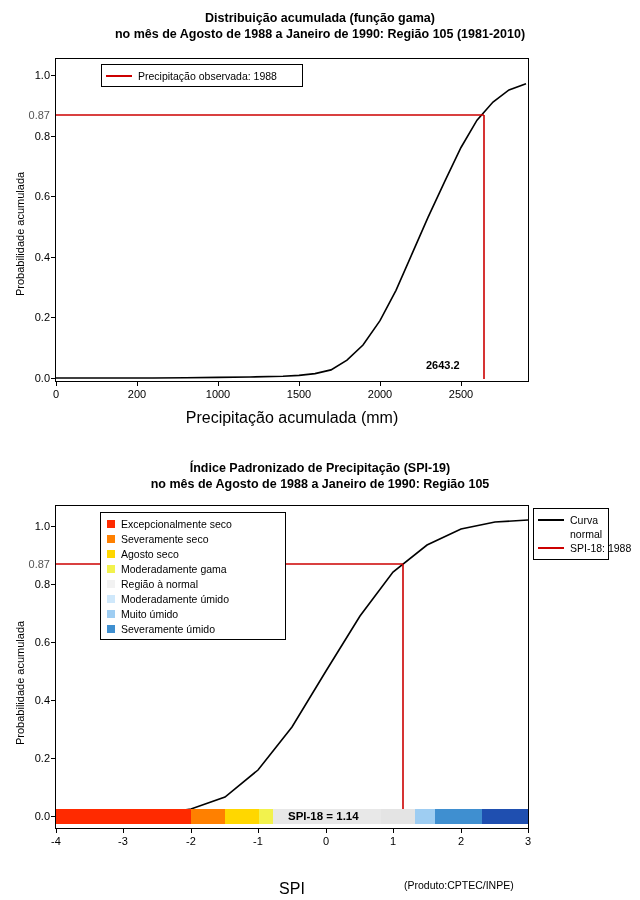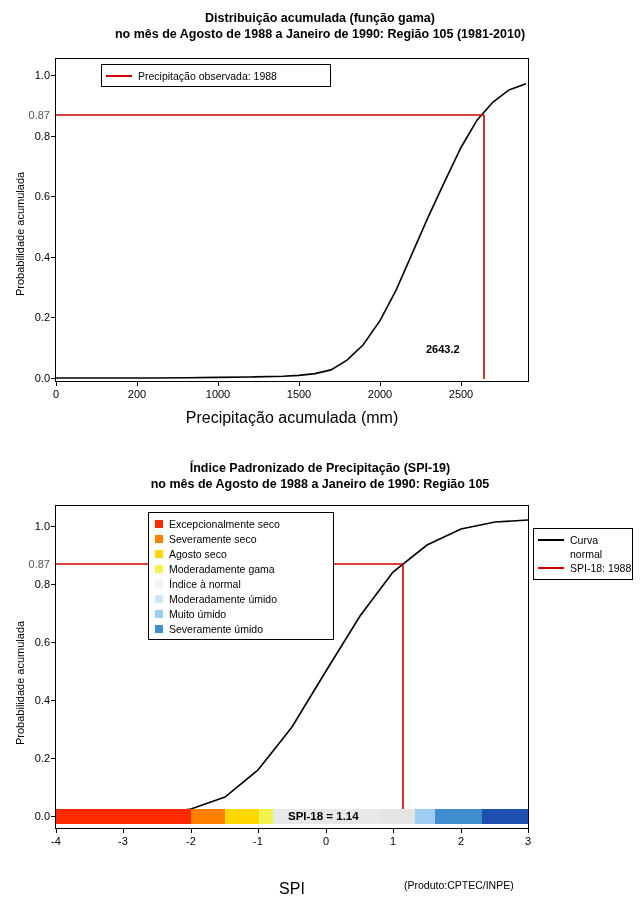--- a/index.html
+++ b/index.html
@@ -140,21 +140,21 @@
   #curve-legend {
     left: 480px;
     top: 505px;
     width: 108px;
     padding: 4px 0;
   }
   #curve-legend .legend-row { height: 14px; }
   #obs-legend {
     left: 45px;
     top: 5px;
-    width: 230px;
+    width: 202px;
     padding: 3px 0;
   }
   .value-label {
     position: absolute;
     font-size: 11px;
     font-weight: bold;
   }
   .colorbar {
     position: absolute;
     display: flex;
@@ -216,21 +216,21 @@
     <div class="xtick" style="left:405px;">2500</div>
 
     <svg width="472" height="322" viewBox="0 0 472 322">
 
       <polyline fill="none" stroke="#000000" stroke-width="1.6" points="0,319 32,319 65,319 97,319 130,318.7 162,318.4 194,318.0 227,317.3 243,316.4 259,314.6 275,310.9 291,301.2 307,286.0 324,261.7 340,231.3 356,194.9 372,158.4 389,121.9 405,88.5 421,61.2 437,43.0 453,30.9 470,24.8"></polyline>
 
       <polyline fill="none" stroke="#cc0000" stroke-width="1.6" points="0,56 428,56"></polyline>
       <polyline fill="none" stroke="#cc0000" stroke-width="1.6" points="428,56 428,320"></polyline>
     </svg>
 
-    <div class="value-label" style="left:370px; top:284px;">2643.2</div>
+    <div class="value-label" style="left:370px; top:300px;">2643.2</div>
 
     <div class="legend-box" id="obs-legend">
       <div class="legend-row">
         <span class="legend-swatch" style="border-top-color:#cc0000;"></span>
         <span class="legend-text">Precipitação observada: 1988</span>
       </div>
     </div>
   </div>
 </div>
 
@@ -291,56 +291,56 @@
     <div class="cb-seg" style="width:14px; background:#f2f24d;"></div>
     <div class="cb-seg" style="width:108px; background:#e8e8e8;"></div>
     <div class="cb-seg" style="width:34px; background:#e4e4e4;"></div>
     <div class="cb-seg" style="width:20px; background:#9ecdf2;"></div>
     <div class="cb-seg" style="width:47px; background:#3f8fd0;"></div>
     <div class="cb-seg" style="width:46px; background:#1f4fb0;"></div>
   </div>
   <div class="spi-value" style="left:232px; top:304px;">SPI-18 = 1.14</div>
 </div>
 
-<div class="legend-box" id="spi-classes" style="position:absolute; left:100px; top:512px;margin-left:48px;">
+<div class="legend-box" id="spi-classes" style="position:absolute; left:100px; top:512px;">
   <div class="legend-row">
     <span class="legend-dot" style="background:#ff2a00;"></span>
     <span class="legend-text">Excepcionalmente seco</span>
   </div>
   <div class="legend-row">
     <span class="legend-dot" style="background:#ff8000;"></span>
     <span class="legend-text">Severamente seco</span>
   </div>
   <div class="legend-row">
     <span class="legend-dot" style="background:#ffd700;"></span>
     <span class="legend-text">Agosto seco</span>
   </div>
   <div class="legend-row">
     <span class="legend-dot" style="background:#f2f24d;"></span>
     <span class="legend-text">Moderadamente gama</span>
   </div>
   <div class="legend-row">
     <span class="legend-dot" style="background:#f2f2f2;"></span>
-    <span class="legend-text">Índice à normal</span>
+    <span class="legend-text">Região à normal</span>
   </div>
   <div class="legend-row">
     <span class="legend-dot" style="background:#cfe8fb;"></span>
     <span class="legend-text">Moderadamente úmido</span>
   </div>
   <div class="legend-row">
     <span class="legend-dot" style="background:#9ecdf2;"></span>
     <span class="legend-text">Muito úmido</span>
   </div>
   <div class="legend-row">
     <span class="legend-dot" style="background:#3f8fd0;"></span>
     <span class="legend-text">Severamente úmido</span>
   </div>
 </div>
 
-<div class="legend-box" id="curve-legend" style="position:absolute; left:533px; top:508px; width:100px;margin-top:20px;">
+<div class="legend-box" id="curve-legend" style="position:absolute; left:533px; top:508px; width:76px;">
   <div class="legend-row">
     <span class="legend-swatch" style="border-top-color:#000000;"></span>
     <span class="legend-text">Curva</span>
   </div>
   <div class="legend-row" style="padding-left:36px;">
     <span class="legend-text">normal</span>
   </div>
   <div class="legend-row">
     <span class="legend-swatch" style="border-top-color:#cc0000;"></span>
     <span class="legend-text">SPI-18: 1988</span>

